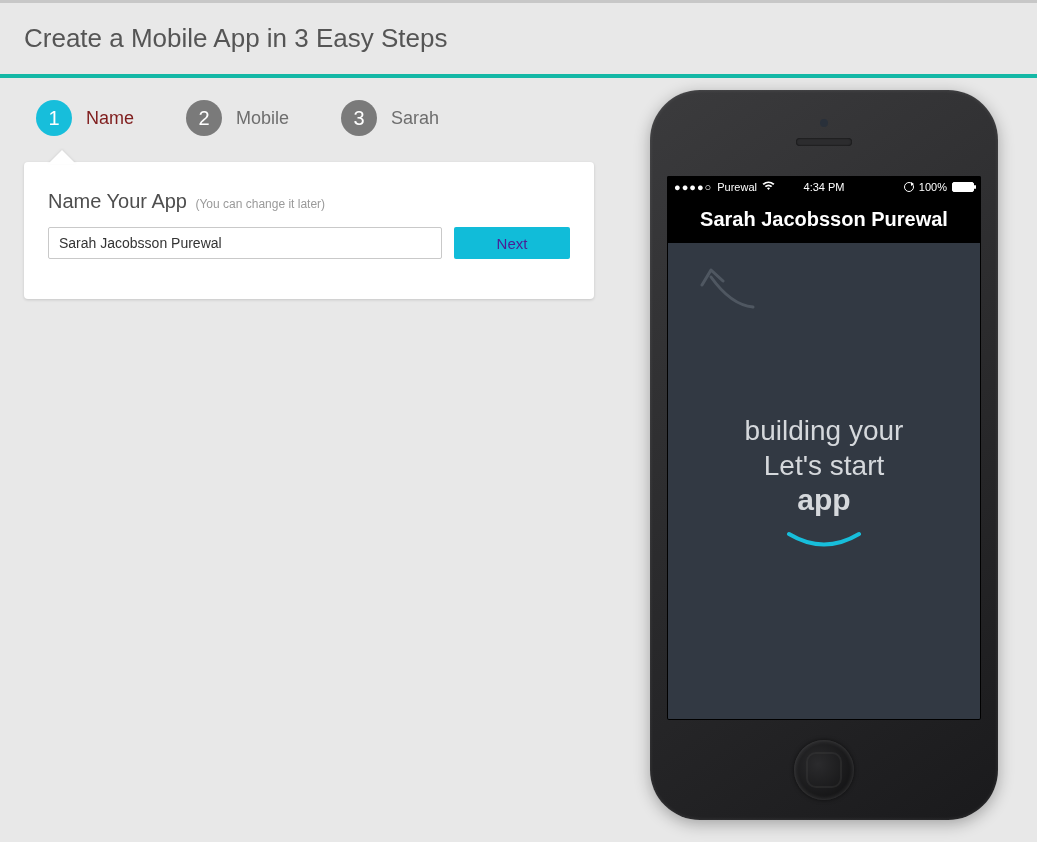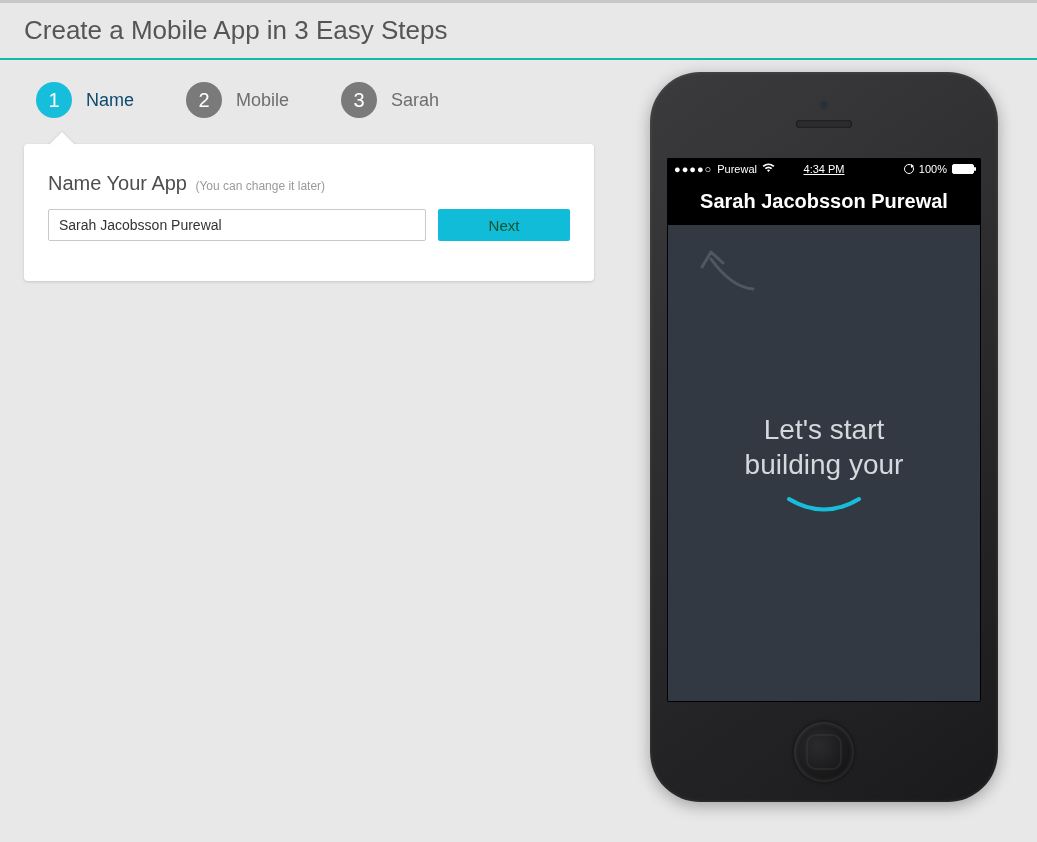--- a/index.html
+++ b/index.html
@@ -5,22 +5,22 @@
   * { box-sizing: border-box; margin: 0; padding: 0; }
   body {
     font-family: "Segoe UI", "Helvetica Neue", Arial, sans-serif;
     background: #e8e8e8;
     width: 1037px;
     height: 842px;
     overflow: hidden;
   }
   .top-rule { height: 3px; background: #c7c7c7; }
   .header {
-    padding: 12px 24px;
-    border-bottom: 2px solid #14b8a6;
+    padding: 20px 24px;
+    border-bottom: 4px solid #14b8a6;
   }
   .header h1 {
     font-size: 26px;
     font-weight: 400;
     color: #555;
   }
   .content {
     position: relative;
     padding: 22px 24px 0 24px;
   }
@@ -51,21 +51,21 @@
     font-weight: 500;
   }
   .step.active .step-circle {
     background: #17bedb;
   }
   .step-label {
     font-size: 18px;
     color: #6e6e6e;
   }
   .step.active .step-label {
-    color: #0c4a6e;
+    color: #7f1d1d;
   }
 
   
   .panel {
     position: relative;
     width: 570px;
     background: #fff;
     border-radius: 4px;
     padding: 28px 24px 40px 24px;
     box-shadow: 0 1px 3px rgba(0,0,0,.15);
@@ -100,25 +100,25 @@
   .app-name-input {
     flex: 1;
     height: 32px;
     border: 1px solid #c9c9c9;
     border-radius: 2px;
     padding: 0 10px;
     font-size: 14px;
     color: #333;
   }
   .next-btn {
-    width: 132px;
+    width: 116px;
     height: 32px;
     border: none;
     background: #11bcd9;
-    color: #14532d;
+    color: #4c1d95;
     font-size: 15px;
     border-radius: 2px;
     cursor: pointer;
   }
 
   
   .phone {
     position: absolute;
     top: 12px;
     left: 650px;
@@ -182,21 +182,21 @@
     height: 22px;
     background: #000;
     color: #fff;
     display: flex;
     align-items: center;
     font-size: 11px;
     padding: 0 7px;
     gap: 5px;
   }
   .status-bar .dots { letter-spacing: 1px; }
-  .status-bar .time { position: absolute; left: 50%; transform: translateX(-50%); text-decoration: underline; }
+  .status-bar .time { position: absolute; left: 50%; transform: translateX(-50%); }
   .status-bar .right { margin-left: auto; display: flex; gap: 5px; align-items: center; }
   .wifi-icon {
     display:inline-block;
   }
   .battery {
     display:inline-block;
     width: 22px;
     height: 10px;
     border: 1px solid #fff;
     border-radius: 2px;
@@ -324,22 +324,23 @@
       </div>
       <div class="app-title">Sarah Jacobsson Purewal</div>
       <div class="screen-body">
         <span class="arrow-ghost">
           <svg width="70" height="60" viewBox="0 0 70 60">
             <path d="M60 50 Q38 48 18 20" stroke="#6d7680" stroke-width="3" fill="none" stroke-linecap="round"></path>
             <path d="M9 28 L18 13 L30 24" stroke="#6d7680" stroke-width="3" fill="none" stroke-linecap="round" stroke-linejoin="round"></path>
           </svg>
         </span>
         <div class="prompt">
+          <div class="line">building your</div>
           <div class="line">Let's start</div>
-          <div class="line">building your</div>
+          <div class="bold">app</div>
           <svg class="smile" width="80" height="20" viewBox="0 0 80 20">
             <path d="M5 3 Q40 24 75 3" stroke="#17bedb" stroke-width="4" fill="none" stroke-linecap="round"></path>
           </svg>
         </div>
       </div>
     </div>
     <div class="home"></div>
   </div>
 
 </div>

